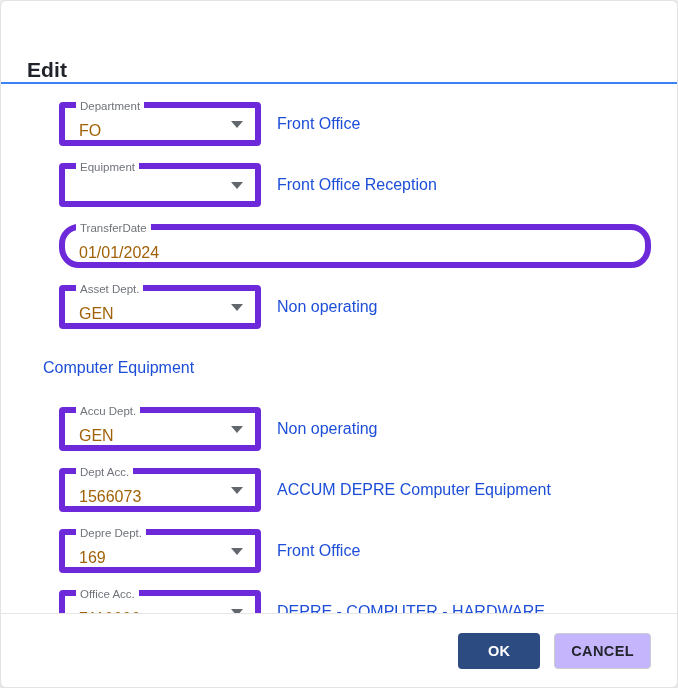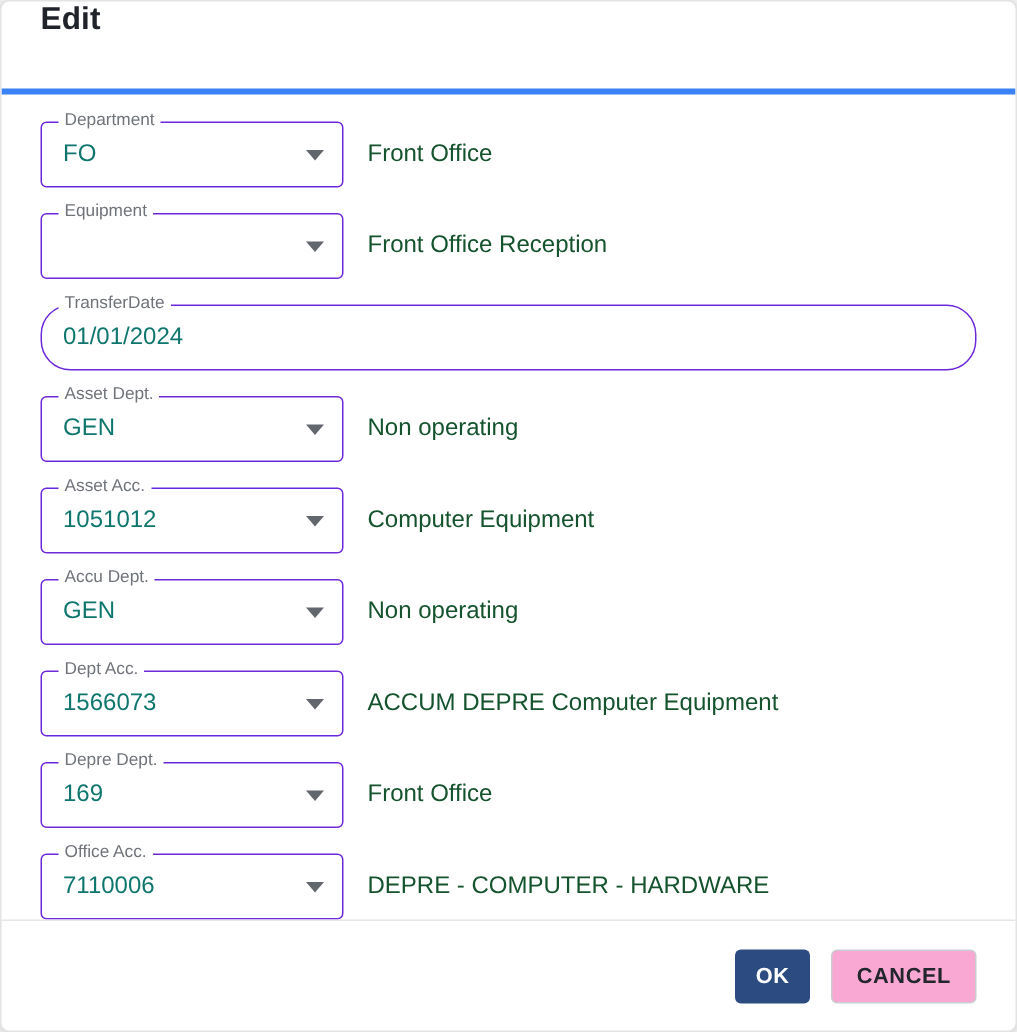--- a/index.html
+++ b/index.html
@@ -18,24 +18,25 @@
     border: 1px solid #e3e3e3;
     box-shadow: 0 1px 4px rgba(0,0,0,0.12);
     overflow: hidden;
     display: flex;
     flex-direction: column;
   }
   .dlg-header {
     height: 62px;
     min-height: 62px;
     display: flex;
-    align-items: flex-start;
+    align-items: flex-end;
     padding: 0 26px;
-    border-bottom: 4px solid #3b82f6;
-    box-sizing: border-box;
+    border-bottom: 2px solid #3b82f6;
+    box-sizing: border-box;
+    margin-top: 21px;
   }
   .dlg-title {
     font-size: 21px;
     font-weight: bold;
     color: #20232a;
     letter-spacing: 0.1px;
   }
   .dlg-body {
     flex: 1 1 auto;
     padding: 18px 26px 6px 26px;
@@ -45,63 +46,64 @@
   .field-row {
     display: flex;
     align-items: center;
     margin-bottom: 17px;
     height: 44px;
   }
   .field-outline {
     position: relative;
     box-sizing: border-box;
     height: 44px;
-    border: 1px solid #6d28d9;
+    border: 6px solid #6d28d9;
     border-radius: 4px;
     background: #fff;
     display: flex;
-    align-items: center;
+    align-items: flex-end;
+    margin-left: 32px;
   }
   .field-outline.sel { width: 202px; }
   .field-outline.wide { width: 624px; border-radius: 20px; }
   .field-legend {
     position: absolute;
     top: -8px;
     left: 11px;
     background: #fff;
     padding: 0 4px;
     font-size: 11.5px;
     color: #6f737a;
     line-height: 12px;
     white-space: nowrap;
   }
   .field-value {
     font-size: 16px;
-    color: #0f766e;
+    color: #a16207;
     padding-left: 14px;
     padding-right: 34px;
     white-space: nowrap;
     overflow: hidden;
     text-overflow: ellipsis;
     flex: 1 1 auto;
   }
   .caret {
     position: absolute;
     right: 12px;
     top: 50%;
     width: 0;
     height: 0;
     margin-top: -3px;
     border-left: 6px solid transparent;
     border-right: 6px solid transparent;
     border-top: 7px solid #62666d;
   }
   .side-label {
     font-size: 16px;
-    color: #14532d;
+    color: #1d4ed8;
     margin-left: 16px;
     white-space: nowrap;
   }
   .dlg-footer {
     height: 74px;
     min-height: 74px;
     border-top: 1px solid #e6e6e6;
     display: flex;
     align-items: center;
     justify-content: flex-end;
@@ -115,25 +117,25 @@
     font-weight: bold;
     letter-spacing: 0.4px;
     border-radius: 4px;
     cursor: pointer;
     box-sizing: border-box;
   }
   .btn-ok {
     background: #2c4b80;
     color: #ffffff;
     border: none;
-    width: 50px;
+    width: 82px;
     height: 36px;
   }
   .btn-cancel {
-    background: #f9a8d4;
+    background: #c4b5fd;
     color: #23262c;
     border: 1px solid #c9ccd1;
     height: 36px;
     padding: 0 16px;
   }
 </style>
 </head>
 <body>
 
 <div id="dialog">
@@ -171,25 +173,20 @@
     <div class="field-row">
       <div class="field-outline sel">
         <span class="field-legend">Asset Dept.</span>
         <span class="field-value">GEN</span>
         <span class="caret"></span>
       </div>
       <div class="side-label">Non operating</div>
     </div>
 
     <div class="field-row">
-      <div class="field-outline sel">
-        <span class="field-legend">Asset Acc.</span>
-        <span class="field-value">1051012</span>
-        <span class="caret"></span>
-      </div>
       <div class="side-label">Computer Equipment</div>
     </div>
 
     <div class="field-row">
       <div class="field-outline sel">
         <span class="field-legend">Accu Dept.</span>
         <span class="field-value">GEN</span>
         <span class="caret"></span>
       </div>
       <div class="side-label">Non operating</div>

